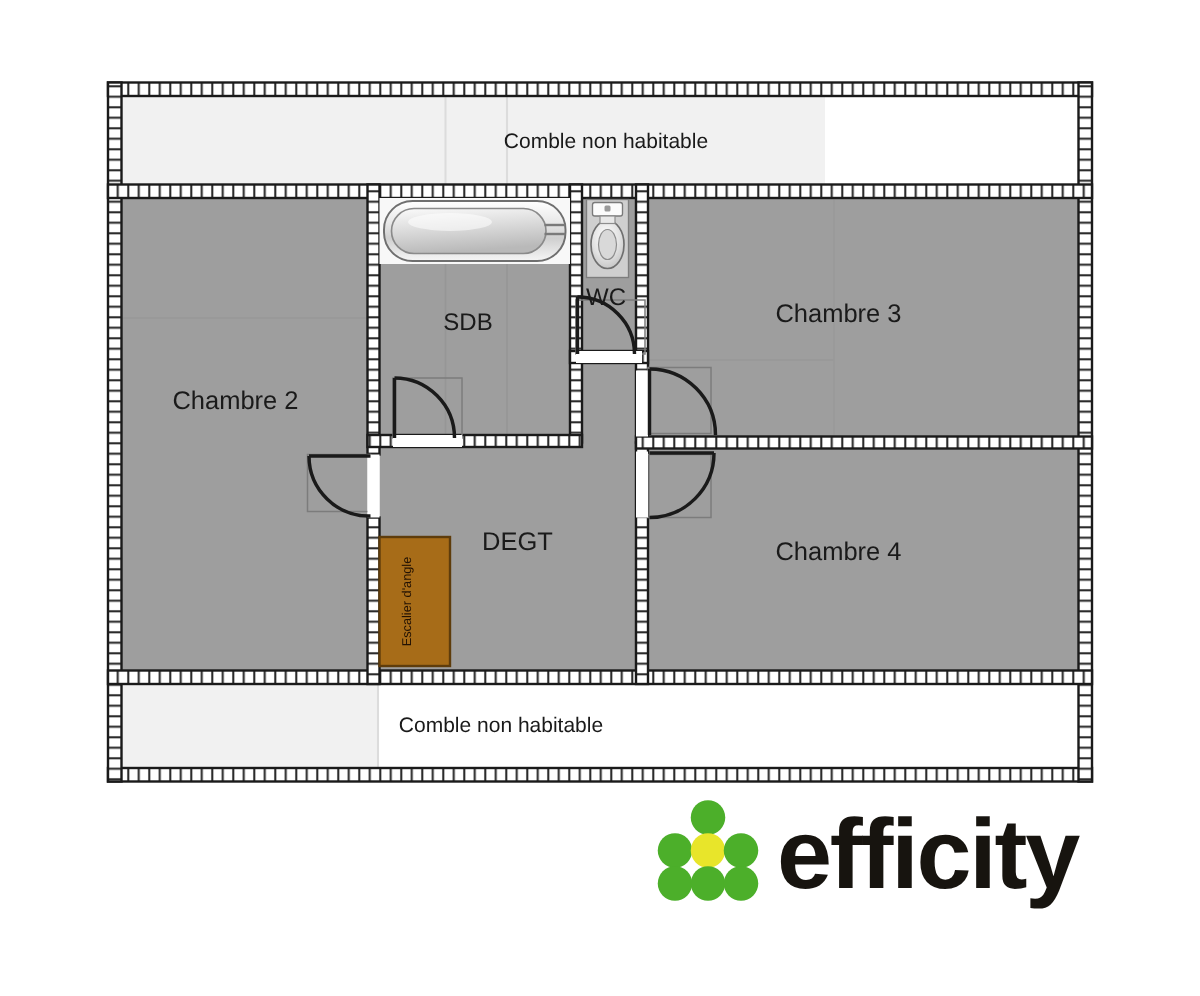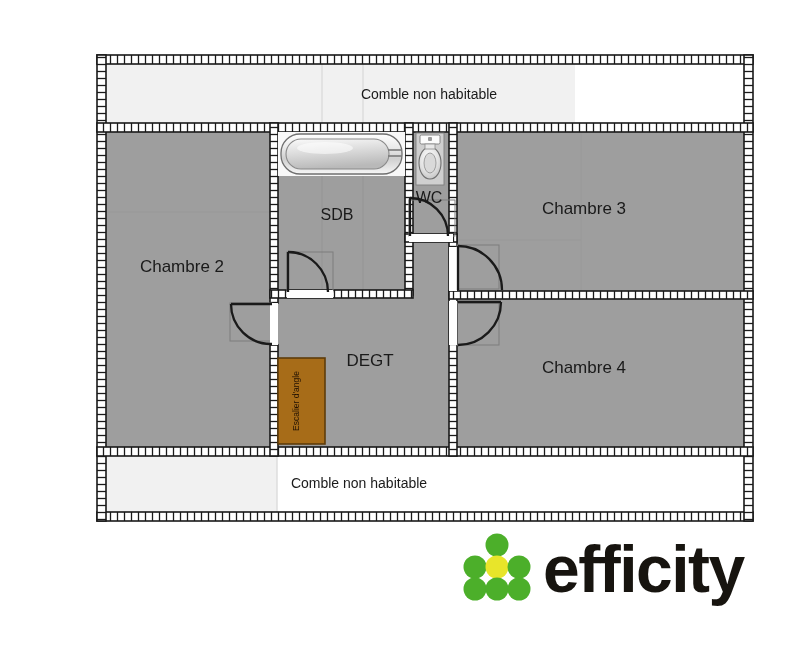--- a/index.html
+++ b/index.html
@@ -11,21 +11,20 @@
     width: 800px;
     height: 664px;
     font-family: "Liberation Sans", sans-serif;
     overflow: hidden;
   }
   #plan-root {
     position: relative;
     width: 724px;
     height: 664px;
     background: #ffffff;
-    margin-left: 25px;
   }
   svg.floorplan {
     display: block;
     width: 800px;
     height: 664px;
   }
   text { font-family: "Liberation Sans", sans-serif; }
   .room-label {
     font-size: 17px;
     fill: #1a1a1a;

